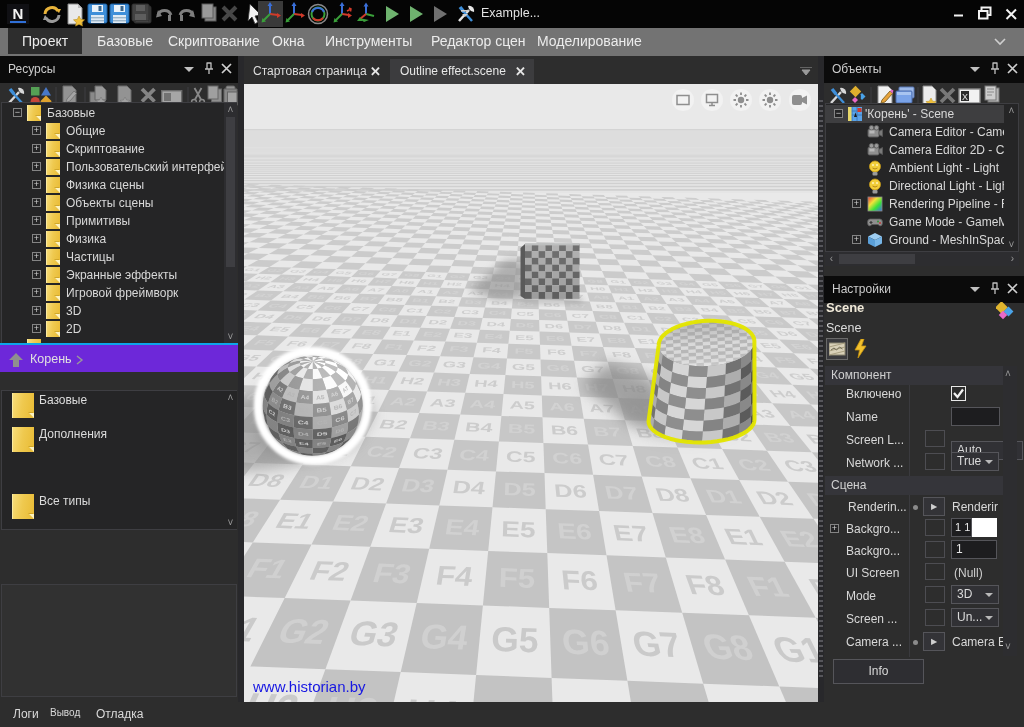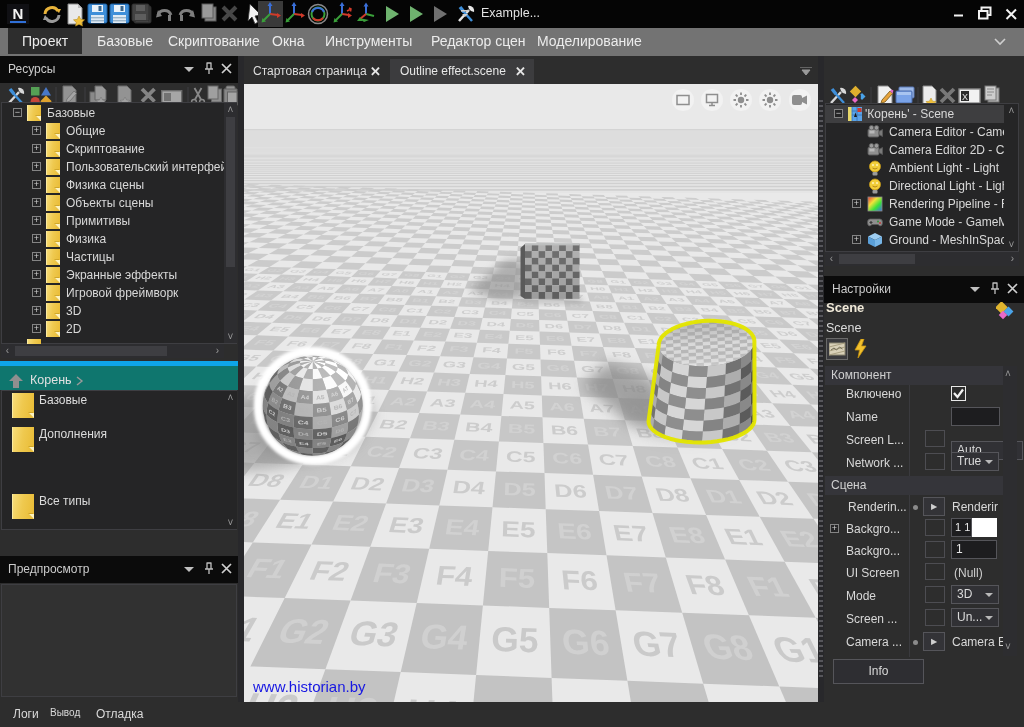--- a/index.html
+++ b/index.html
@@ -327,21 +327,21 @@
  <div class="ch" style="top:0">˄</div>
       <div class="th" style="top:14px;height:150px"></div>
       <div class="ch" style="bottom:0">˅</div>
 </div>
 <div class="hsb" style="left:1px;top:344px;width:223px">
  <div class="ch" style="left:0">‹</div>
       <div class="th" style="left:14px;width:152px"></div>
       <div class="ch" style="right:0">›</div>
 </div>
 
-<div class="abs" style="left:0;top:361px;width:238px;height:29px;background:#0f766e;border-top:5px solid #0ea5e9">
+<div class="abs" style="left:0;top:343px;width:238px;height:29px;background:#6d28d9;border-top:2px solid #0ea5e9">
  <svg class="abs" style="left:8px;top:7px" width="16" height="16">
         <path d="M8 1 L15 8 L11 8 L11 15 L5 15 L5 8 L1 8 Z" fill="#8f8f8f"></path>
       </svg>
  <div class="abs" style="left:30px;top:7px;color:#e0e0e0;font-size:12.5px">Корень</div>
  <svg class="abs" style="left:76px;top:10px" width="8" height="10">
         <path d="M1 1 L6 5 L1 9" fill="none" stroke="#9a9a9a" stroke-width="1.4"></path>
       </svg>
 </div>
 
 <div class="treebg" style="left:1px;top:390px;width:236px;height:140px"></div>
@@ -356,31 +356,20 @@
     <div class="abs" style="left:1px;top:490.5px;width:223px;height:33px;overflow:hidden">
       <div class="fold" style="left:11px;top:3px;width:22px;height:25px"></div>
       <div class="abs" style="left:38px;top:3px;color:#dcdcdc;font-size:12px">Все типы</div>
     </div>
 <div class="vsb" style="left:224px;top:391px;height:138px;background:#252526">
  <div class="ch" style="top:0">˄</div>
       <div class="ch" style="bottom:0">˅</div>
 </div>
 
 
-<div class="ptitle" style="left:0;top:556px;width:238px;height:27px">Предпросмотр
- <svg class="abs" style="right:44px;top:11px" width="10" height="6">
-        <path d="M0 0 L5 5 L10 0" fill="#c0c0c0"></path>
-      </svg>
- <svg class="abs" style="right:24px;top:6px" width="11" height="14" fill="none" stroke="#c0c0c0" stroke-width="1.3">
-        <path d="M3.5 1 H8.5 M4 1 V7 M8 1 V7 M2 7 H10 M6 7 V12"></path>
-      </svg>
- <svg class="abs" style="right:6px;top:7px" width="11" height="11">
-        <path d="M1 1 L10 10 M10 1 L1 10" stroke="#d0d0d0" stroke-width="1.7"></path>
-      </svg>
-</div>
 <div class="abs" style="left:1px;top:584px;width:236px;height:113px;background:#313131;border:1px solid #3e3e42"></div>
 
 <div class="abs" style="left:0;top:702px;width:1024px;height:25px;background:#2d2d2d">
  <div class="abs" style="left:13px;top:5px;color:#dadada;font-size:12px">Логи</div>
  <div class="abs" style="left:50px;top:5px;color:#dadada;font-size:10px">Вывод</div>
  <div class="abs" style="left:96px;top:5px;color:#dadada;font-size:12px">Отладка</div>
 </div>
 
 <div class="abs" style="left:238px;top:56px;width:6px;height:646px;background:#28282b"></div>
 <div class="abs" style="left:818px;top:56px;width:6px;height:646px;background:#28282b"></div>
@@ -1872,20 +1861,31 @@
             <path d="M102 6.5 V9 M102 19 V21.5 M94.5 14 H97 M107 14 H109.5 M96.7 8.7 L98.5 10.5 M105.5 17.5 L107.3 19.3 M107.3 8.7 L105.5 10.5 M98.5 17.5 L96.7 19.3"></path>
           </g>
    <rect x="124" y="9" width="10" height="10" rx="2"></rect>
           <path d="M134 12 L139 9.5 V18.5 L134 16 Z"></path>
   </g>
  </svg>
  <div class="abs" style="left:9px;top:594px;color:#1717e2;font-size:15px">www.historian.by</div>
 </div>
 
 <div class="panelbg" style="left:824px;top:56px;width:200px;height:646px"></div>
+<div class="ptitle" style="left:824px;top:56px;width:200px;height:27px">Объекты
+ <svg class="abs" style="right:44px;top:11px" width="10" height="6">
+        <path d="M0 0 L5 5 L10 0" fill="#c0c0c0"></path>
+      </svg>
+ <svg class="abs" style="right:24px;top:6px" width="11" height="14" fill="none" stroke="#c0c0c0" stroke-width="1.3">
+        <path d="M3.5 1 H8.5 M4 1 V7 M8 1 V7 M2 7 H10 M6 7 V12"></path>
+      </svg>
+ <svg class="abs" style="right:6px;top:7px" width="11" height="11">
+        <path d="M1 1 L10 10 M10 1 L1 10" stroke="#d0d0d0" stroke-width="1.7"></path>
+      </svg>
+</div>
 <svg class="abs" style="left:824px;top:83px" width="200" height="26">
  <g transform="translate(4,3)">
   <path d="M3 17 L13 6" stroke="#d8d8d8" stroke-width="2.4"></path>
   <path d="M12 2 a5 5 0 0 1 6 6 l-3.2 -1 -1.8 -2 Z" fill="#d8d8d8"></path>
   <path d="M16 17 L7 7" stroke="#3f8fd9" stroke-width="2.4"></path>
         <path d="M4 3 L8 8" stroke="#3f8fd9" stroke-width="3.4"></path>
  </g>
  <g transform="translate(25,4)">
   <rect x="2.5" y="0.5" width="8" height="8" transform="rotate(45 6.5 4.5)" fill="#e0b02e"></rect>
   <path d="M13 6 l3.5 3.5 -3.5 3.5 -1.2 -1.2 0 -4.6 Z" fill="#4aa3e8"></path>

